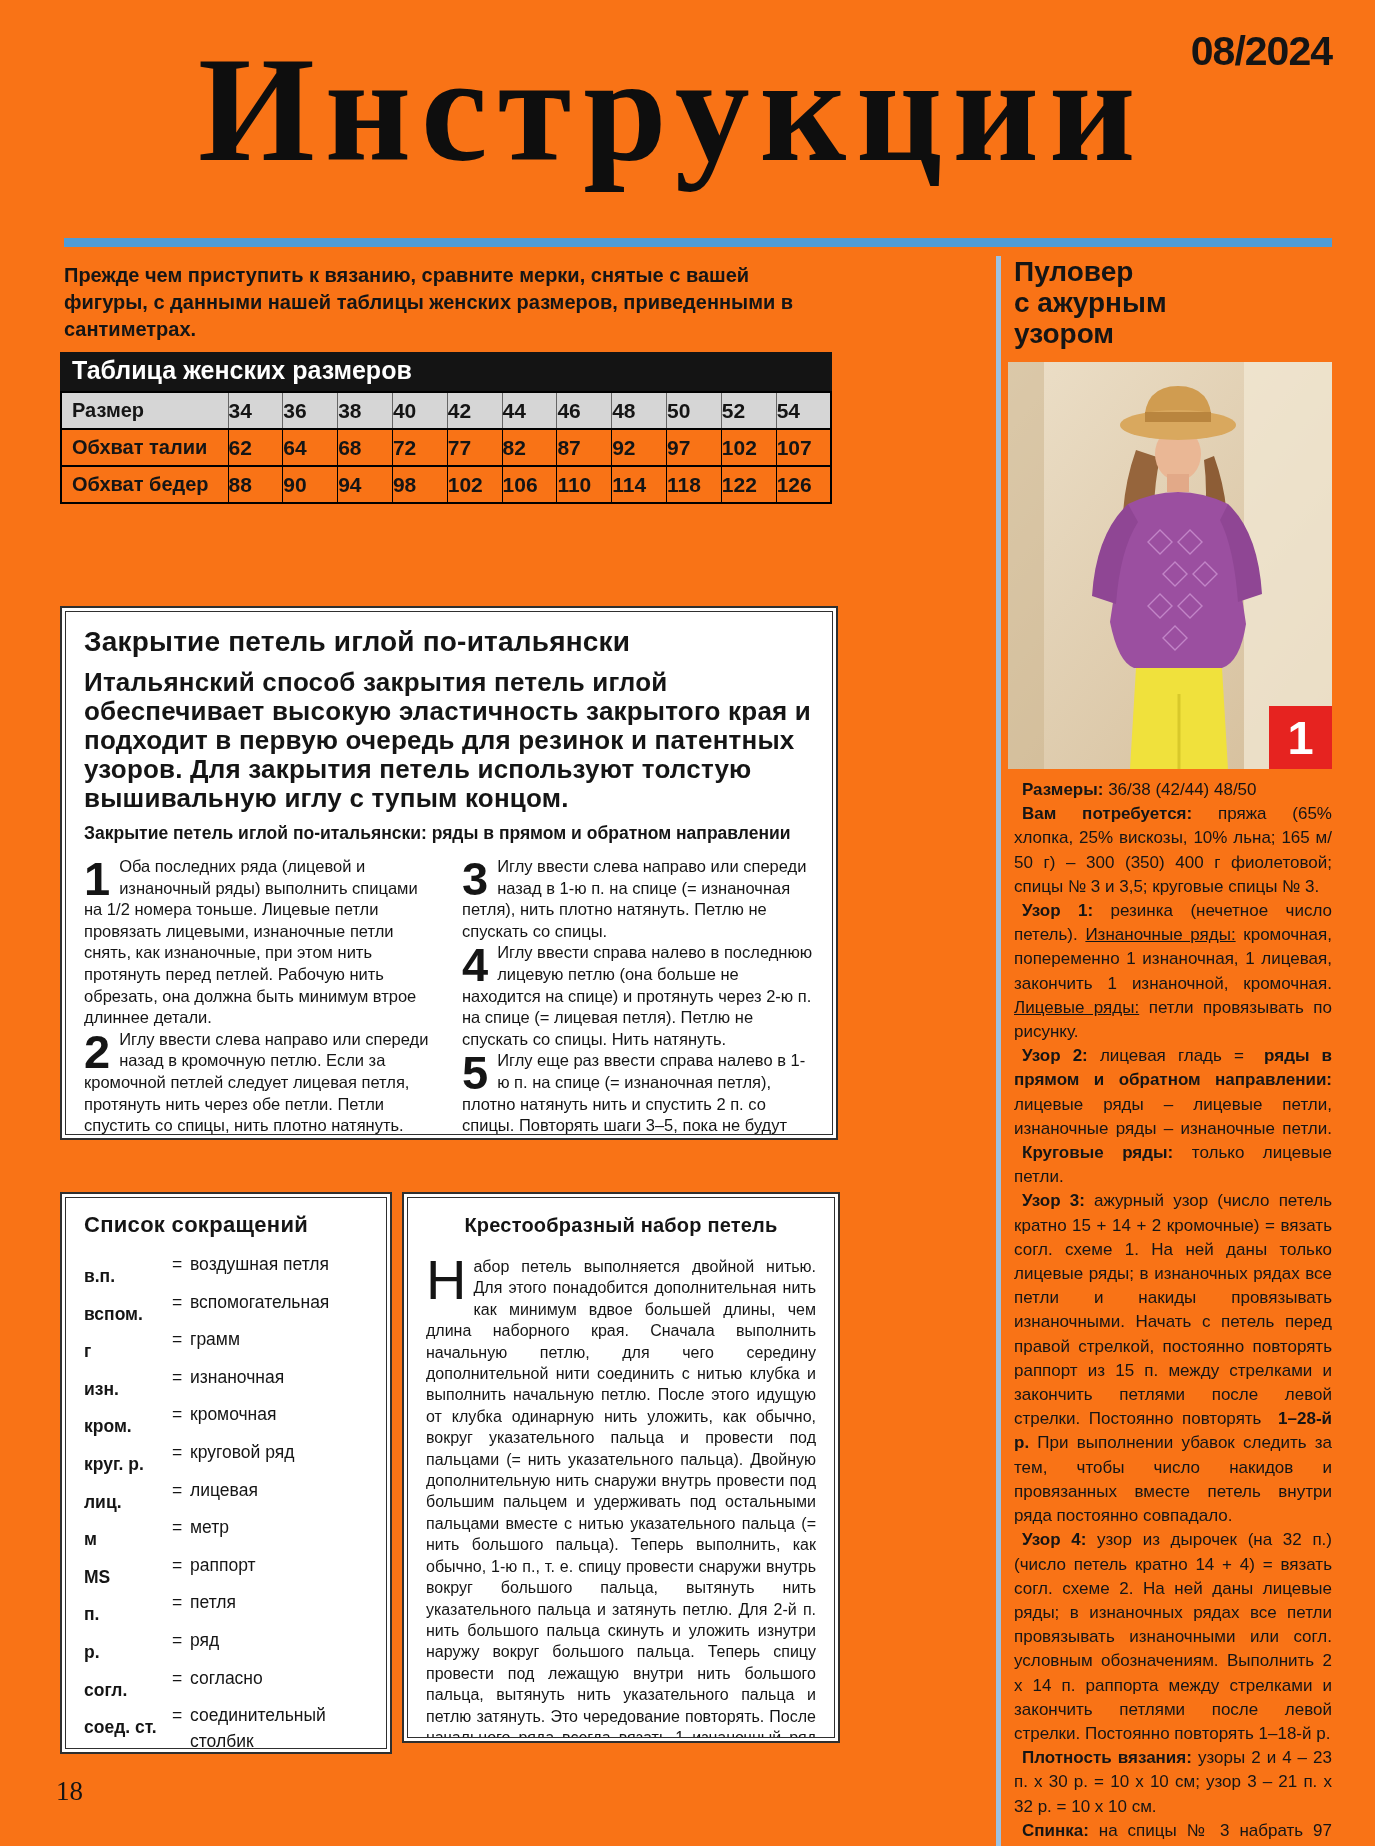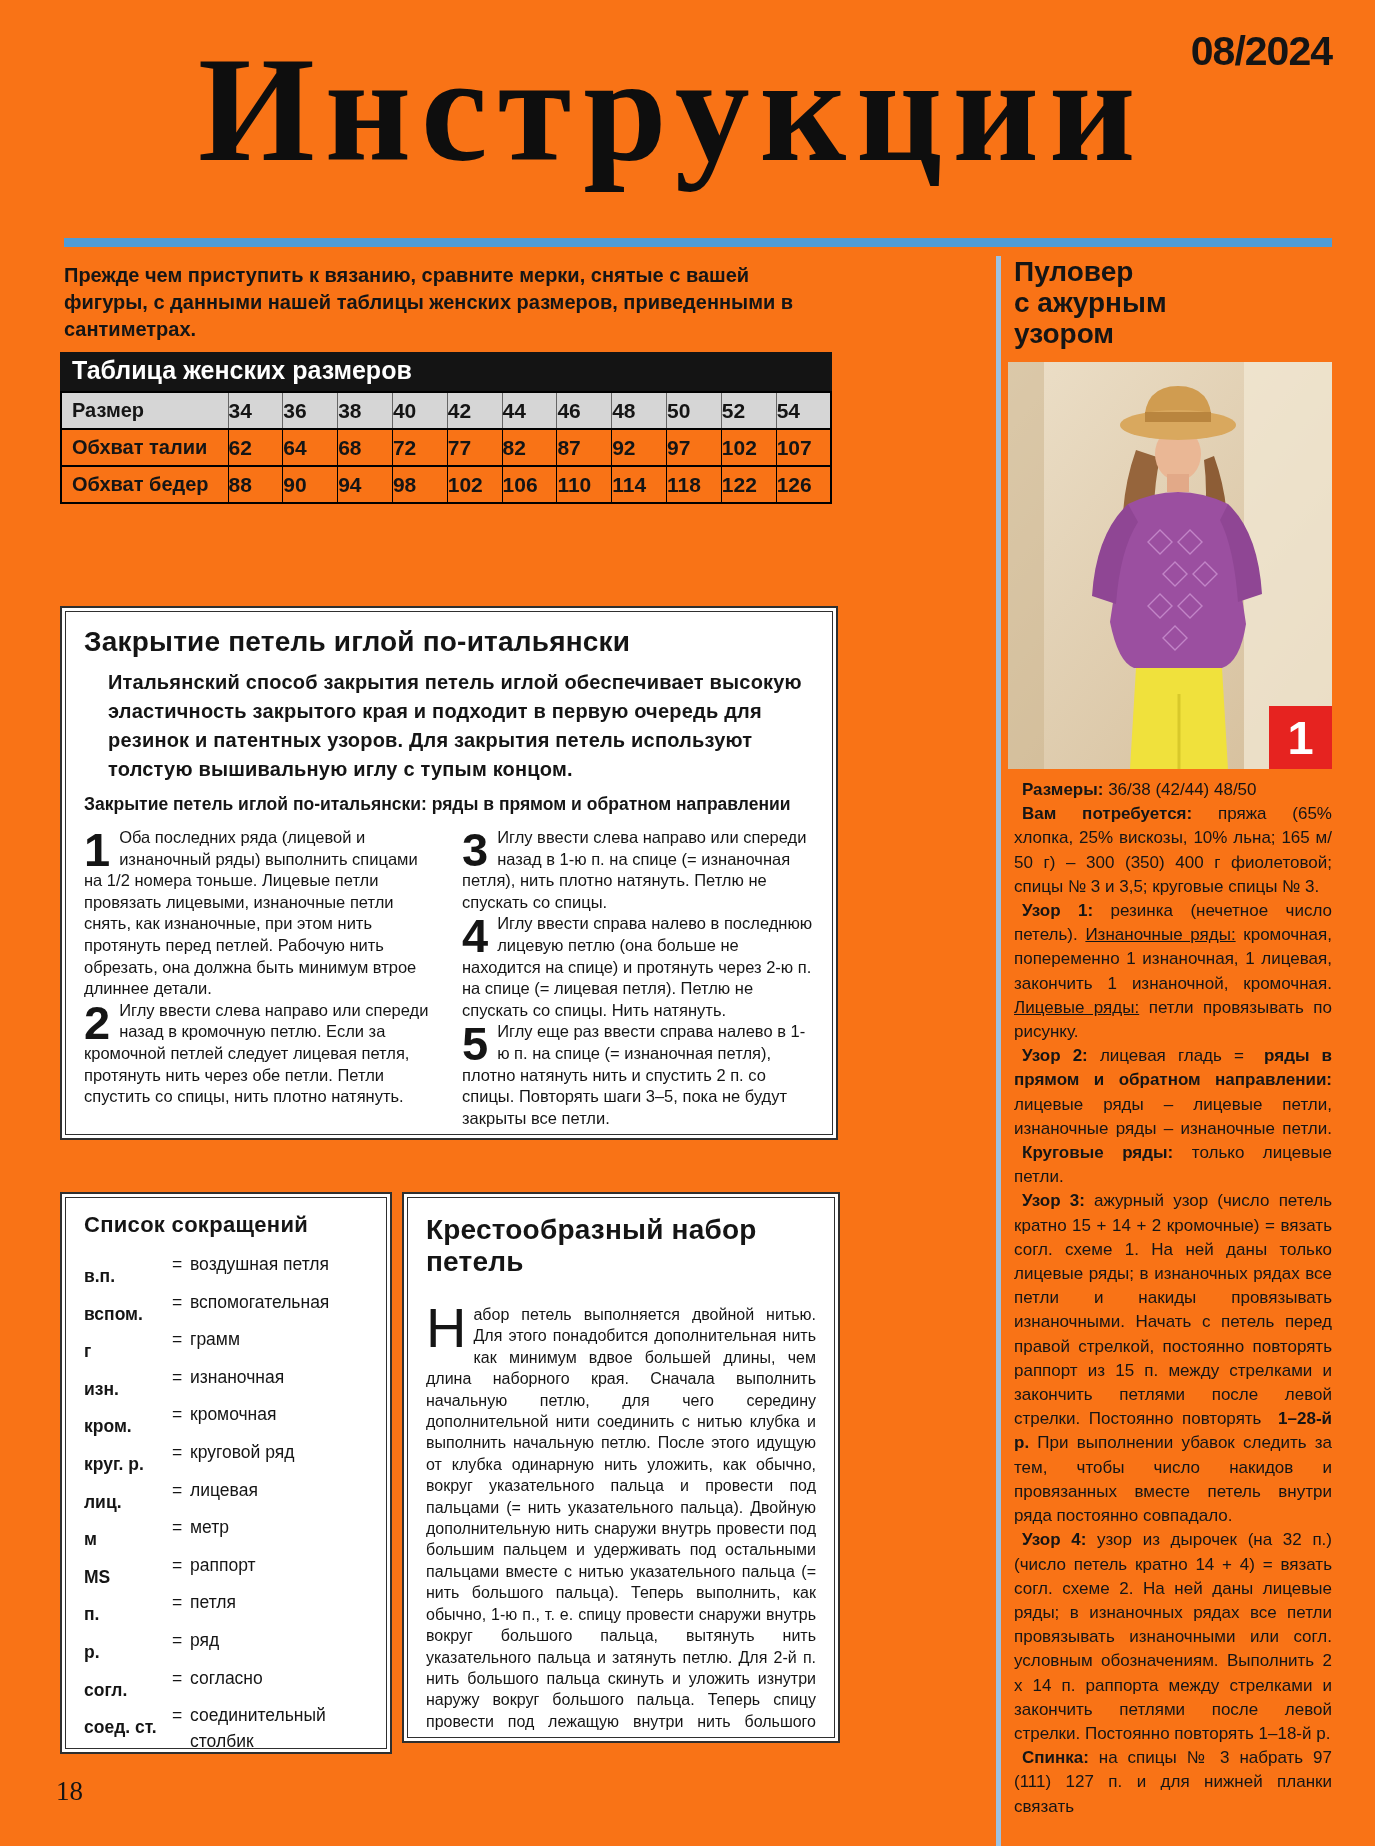--- a/index.html
+++ b/index.html
@@ -26,34 +26,34 @@
   .size-table td,.size-table th{height:37px;text-align:left;font-size:21px;
     border-left:1.5px solid #000;border-top:2px solid #000;}
   .size-table tr.hdr td{background:var(--grayrow);border-left:1px solid #666;border-top:none;}
   .size-table td:first-child{text-align:left;padding-left:10px;font-size:20px;border-left:none;}
 
   .box{position:absolute;border:2px solid #2f2f2f;padding:3px;background:#fff;}
   .box-inner{border:1px solid #2f2f2f;width:100%;height:100%;padding:12px 18px;overflow:hidden;}
 
   .closing-box{left:60px;top:606px;width:778px;height:534px;}
   .closing-box h2{font-size:28px;margin:2px 0 10px;letter-spacing:.2px;}
-  .closing-box .lead{font-size:20px;font-weight:bold;line-height:29px;margin-bottom:10px;letter-spacing:.2px;margin-left:24px;}
+  .closing-box .lead{font-size:26px;font-weight:bold;line-height:29px;margin-bottom:10px;letter-spacing:.2px;}
   .closing-box .subhead{font-size:17.5px;font-weight:bold;margin-bottom:12px;}
   .steps-cols{display:flex;gap:26px;}
   .steps-col{flex:1;}
   .step{font-size:16.5px;line-height:21.6px;}
   .step .num{float:left;font-size:47px;font-weight:bold;line-height:40px;margin:3px 9px 0 0;}
 
   .abbr-box{left:60px;top:1192px;width:332px;height:562px;}
   .abbr-box h3{font-size:22px;margin:2px 0 14px;letter-spacing:.3px;}
   .abbr-grid{display:grid;grid-template-columns:88px 18px 1fr;font-size:17.5px;line-height:25.6px;}
   .abbr-grid .a{font-weight:bold;margin-top:12px;}
 
   .cross-box{left:402px;top:1192px;width:438px;height:551px;}
-  .cross-box h3{font-size:28px;margin:4px 0 26px;letter-spacing:.2px;}
+  .cross-box h3{font-size:20px;margin:4px 0 19px;letter-spacing:.2px;text-align:center;}
   .cross-box p{font-size:16px;line-height:21.4px;text-align:justify;}
   .dropcap{float:left;font-size:56px;line-height:42px;margin:3px 7px 0 0;font-weight:400;}
 
   .pagenum{position:absolute;left:56px;top:1776px;font-family:"Liberation Serif",serif;font-size:27px;}
 
   .sb-title{position:absolute;left:1014px;top:256px;font-size:28px;font-weight:bold;
     line-height:31px;white-space:pre-line;}
   .photo{position:absolute;left:1008px;top:362px;width:324px;height:407px;overflow:hidden;}
   .photo svg{display:block;}
   .badge{position:absolute;right:0;bottom:0;width:63px;height:63px;background:var(--red);
@@ -257,16 +257,17 @@
     <div class="badge">1</div>
   </div>
 
   <div class="sb-text" id="sb-text">
       <p><span class="sg-b">Размеры: </span><span>36/38 (42/44) 48/50</span></p>
       <p><span class="sg-b">Вам потребуется: </span><span>пряжа (65% хлопка, 25% вискозы, 10% льна; 165 м/ 50 г) – 300 (350) 400 г фиолетовой; спицы № 3 и 3,5; круговые спицы № 3.</span></p>
       <p><span class="sg-b">Узор 1: </span><span>резинка (нечетное число петель). </span><span class="sg-u">Изнаночные ряды:</span><span> кромочная, попеременно 1 изнаночная, 1 лицевая, закончить 1 изнаночной, кромочная. </span><span class="sg-u">Лицевые ряды:</span><span> петли провязывать по рисунку.</span></p>
       <p><span class="sg-b">Узор 2: </span><span>лицевая гладь = </span><span class="sg-b">ряды в прямом и обратном направлении: </span><span>лицевые ряды – лицевые петли, изнаночные ряды – изнаночные петли. </span><span class="sg-b">Круговые ряды: </span><span>только лицевые петли.</span></p>
       <p><span class="sg-b">Узор 3: </span><span>ажурный узор (число петель кратно 15 + 14 + 2 кромочные) = вязать согл. схеме 1. На ней даны только лицевые ряды; в изнаночных рядах все петли и накиды провязывать изнаночными. Начать с петель перед правой стрелкой, постоянно повторять раппорт из 15 п. между стрелками и закончить петлями после левой стрелки. Постоянно повторять </span><span class="sg-b">1–28-й р.</span><span> При выполнении убавок следить за тем, чтобы число накидов и провязанных вместе петель внутри ряда постоянно совпадало.</span></p>
       <p><span class="sg-b">Узор 4: </span><span>узор из дырочек (на 32 п.) (число петель кратно 14 + 4) = вязать согл. схеме 2. На ней даны лицевые ряды; в изнаночных рядах все петли провязывать изнаночными или согл. условным обозначениям. Выполнить 2 х 14 п. раппорта между стрелками и закончить петлями после левой стрелки. Постоянно повторять 1–18-й р.</span></p>
+      <p><span class="sg-b">Плотность вязания: </span><span>узоры 2 и 4 – 23 п. х 30 р. = 10 х 10 см; узор 3 – 21 п. х 32 р. = 10 х 10 см.</span></p>
       <p><span class="sg-b">Спинка: </span><span>на спицы № 3 набрать 97 (111) 127 п. и для нижней планки связать</span></p>
     </div>
 
 </div>
 
 </body></html>

